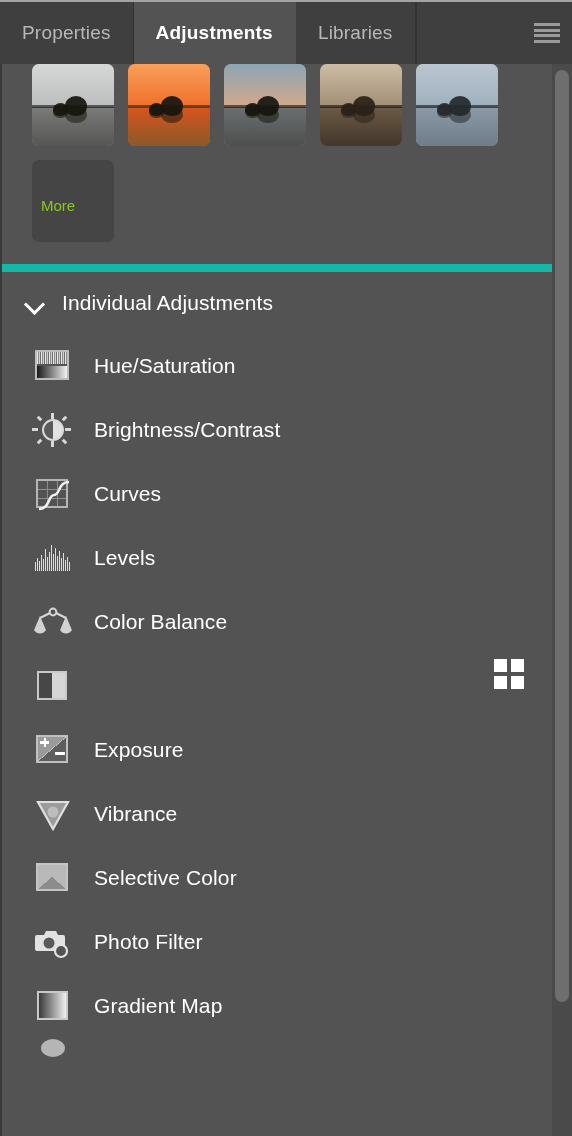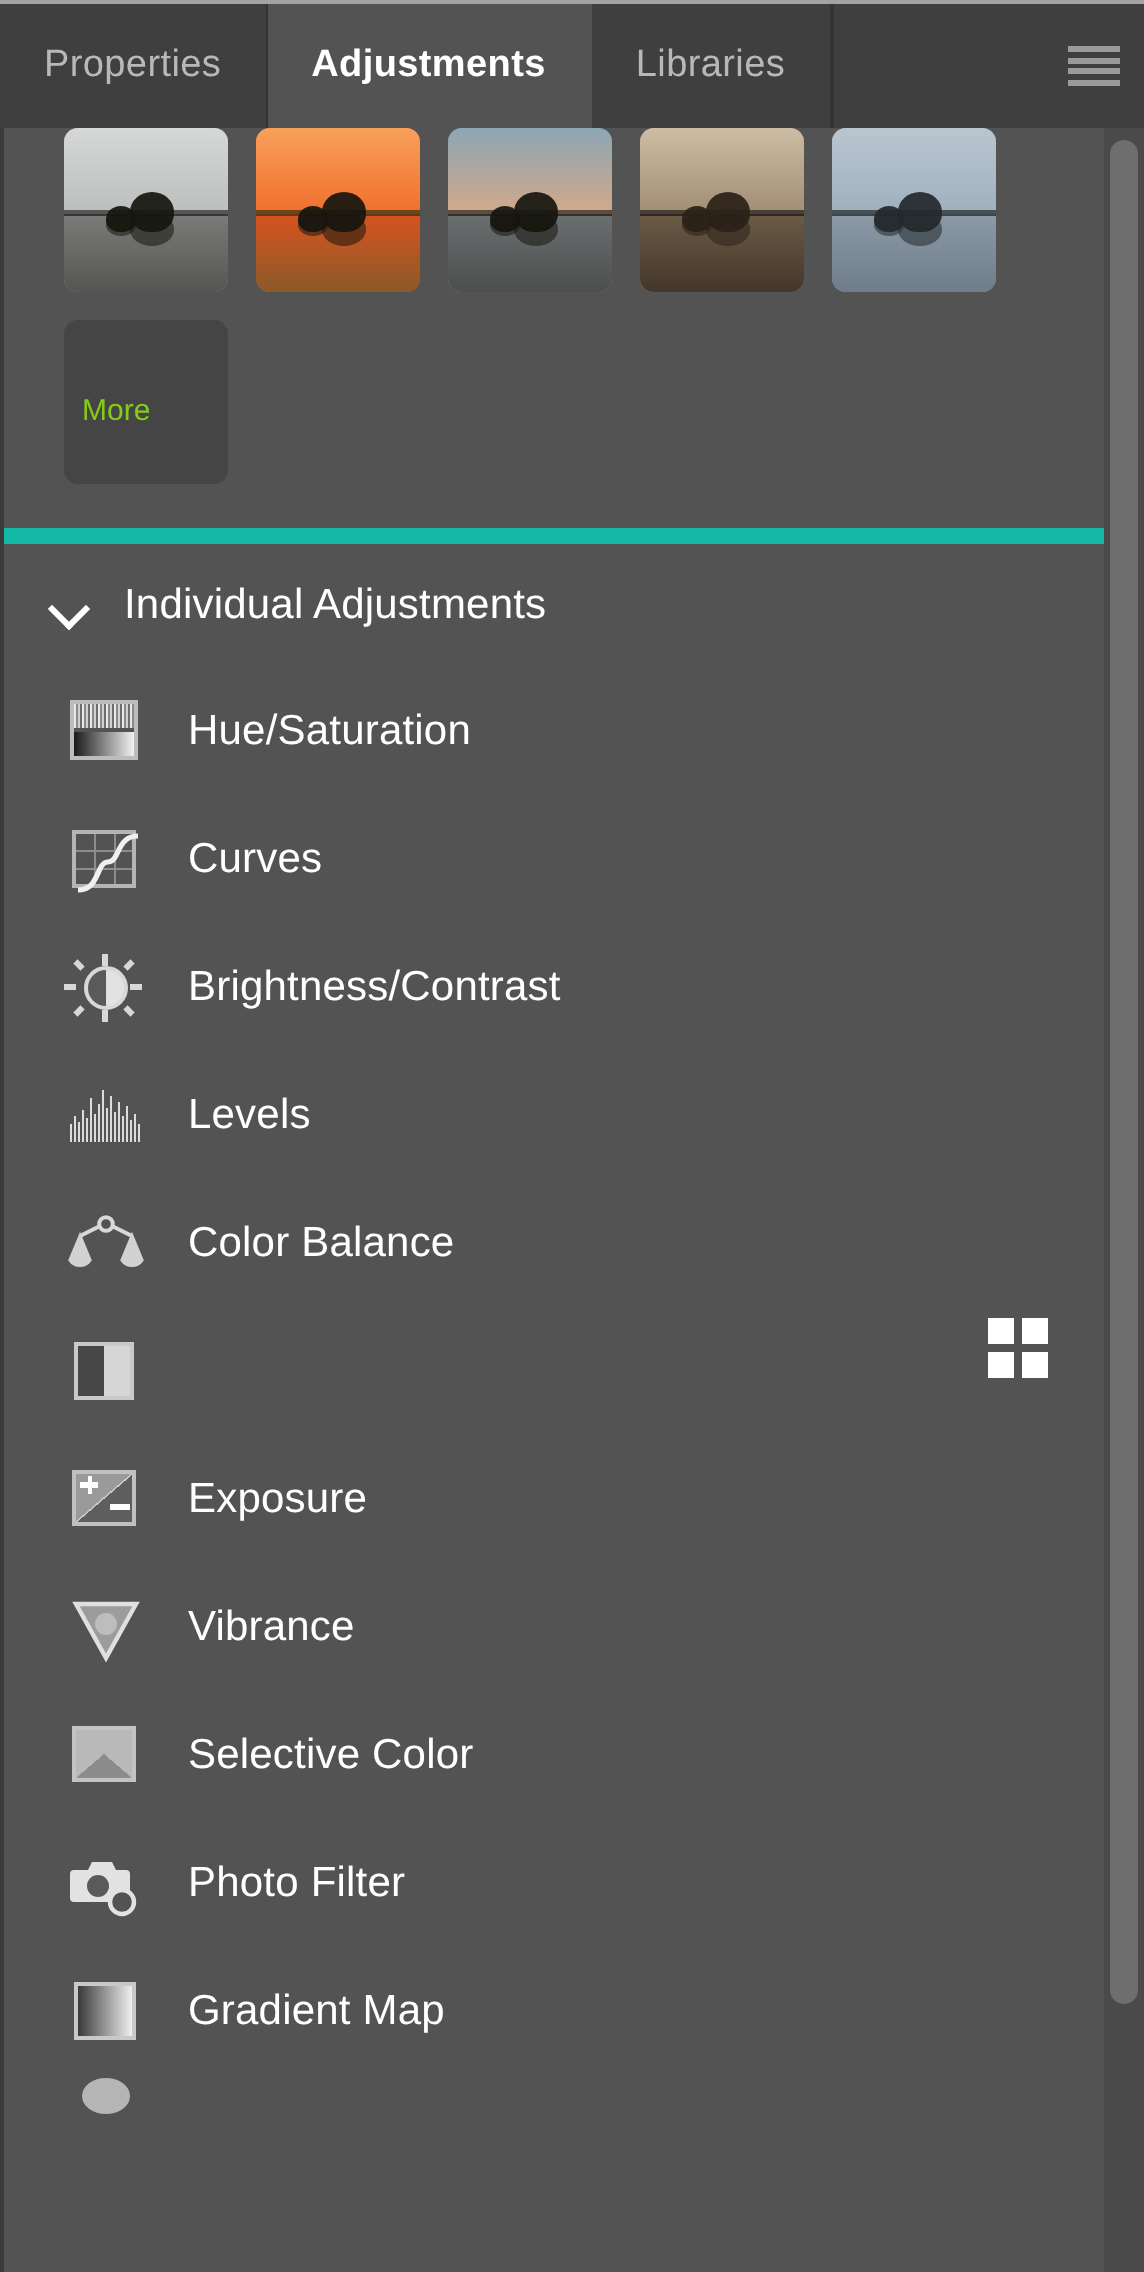--- a/index.html
+++ b/index.html
@@ -354,42 +354,42 @@
         <div class="adj-row">
           <span class="adj-icon ic-huesat">
             <span class="bx"></span>
               <span class="band1"></span>
               <span class="band2"></span>
           </span>
           <span class="adj-label">Hue/Saturation</span>
         </div>
 
         <div class="adj-row">
-          <span class="adj-icon ic-curves">
-            <span class="grid"></span>
-            <svg width="36" height="33" viewBox="0 0 36 33">
-              <path d="M3 30 C 14 30, 12 16, 18 16 C 24 16, 22 3, 33 3" fill="none" stroke="#f0f0f0" stroke-width="2.6"></path>
-            </svg>
-          </span>
-          <span class="adj-label">Curves</span>
-        </div>
-
-        <div class="adj-row">
           <span class="adj-icon ic-bright">
             <span class="sun"></span>
             <span class="ray" style="left:19px;top:0px;width:3px;height:6px"></span>
             <span class="ray" style="left:19px;bottom:0px;width:3px;height:6px"></span>
             <span class="ray" style="left:0px;top:15px;width:6px;height:3px"></span>
             <span class="ray" style="right:1px;top:15px;width:6px;height:3px"></span>
             <span class="ray" style="left:5px;top:4px;width:5px;height:3px;transform:rotate(45deg)"></span>
             <span class="ray" style="right:5px;top:4px;width:5px;height:3px;transform:rotate(-45deg)"></span>
             <span class="ray" style="left:5px;bottom:4px;width:5px;height:3px;transform:rotate(-45deg)"></span>
             <span class="ray" style="right:5px;bottom:4px;width:5px;height:3px;transform:rotate(45deg)"></span>
           </span>
           <span class="adj-label">Brightness/Contrast</span>
+        </div>
+
+        <div class="adj-row">
+          <span class="adj-icon ic-curves">
+            <span class="grid"></span>
+            <svg width="36" height="33" viewBox="0 0 36 33">
+              <path d="M3 30 C 14 30, 12 16, 18 16 C 24 16, 22 3, 33 3" fill="none" stroke="#f0f0f0" stroke-width="2.6"></path>
+            </svg>
+          </span>
+          <span class="adj-label">Curves</span>
         </div>
 
         <div class="adj-row">
           <span class="adj-icon ic-levels">
             <span class="bars">
               <i style="height:9px"></i>
                 <i style="height:13px"></i>
                 <i style="height:10px"></i>
               <i style="height:16px"></i>
                 <i style="height:12px"></i>

